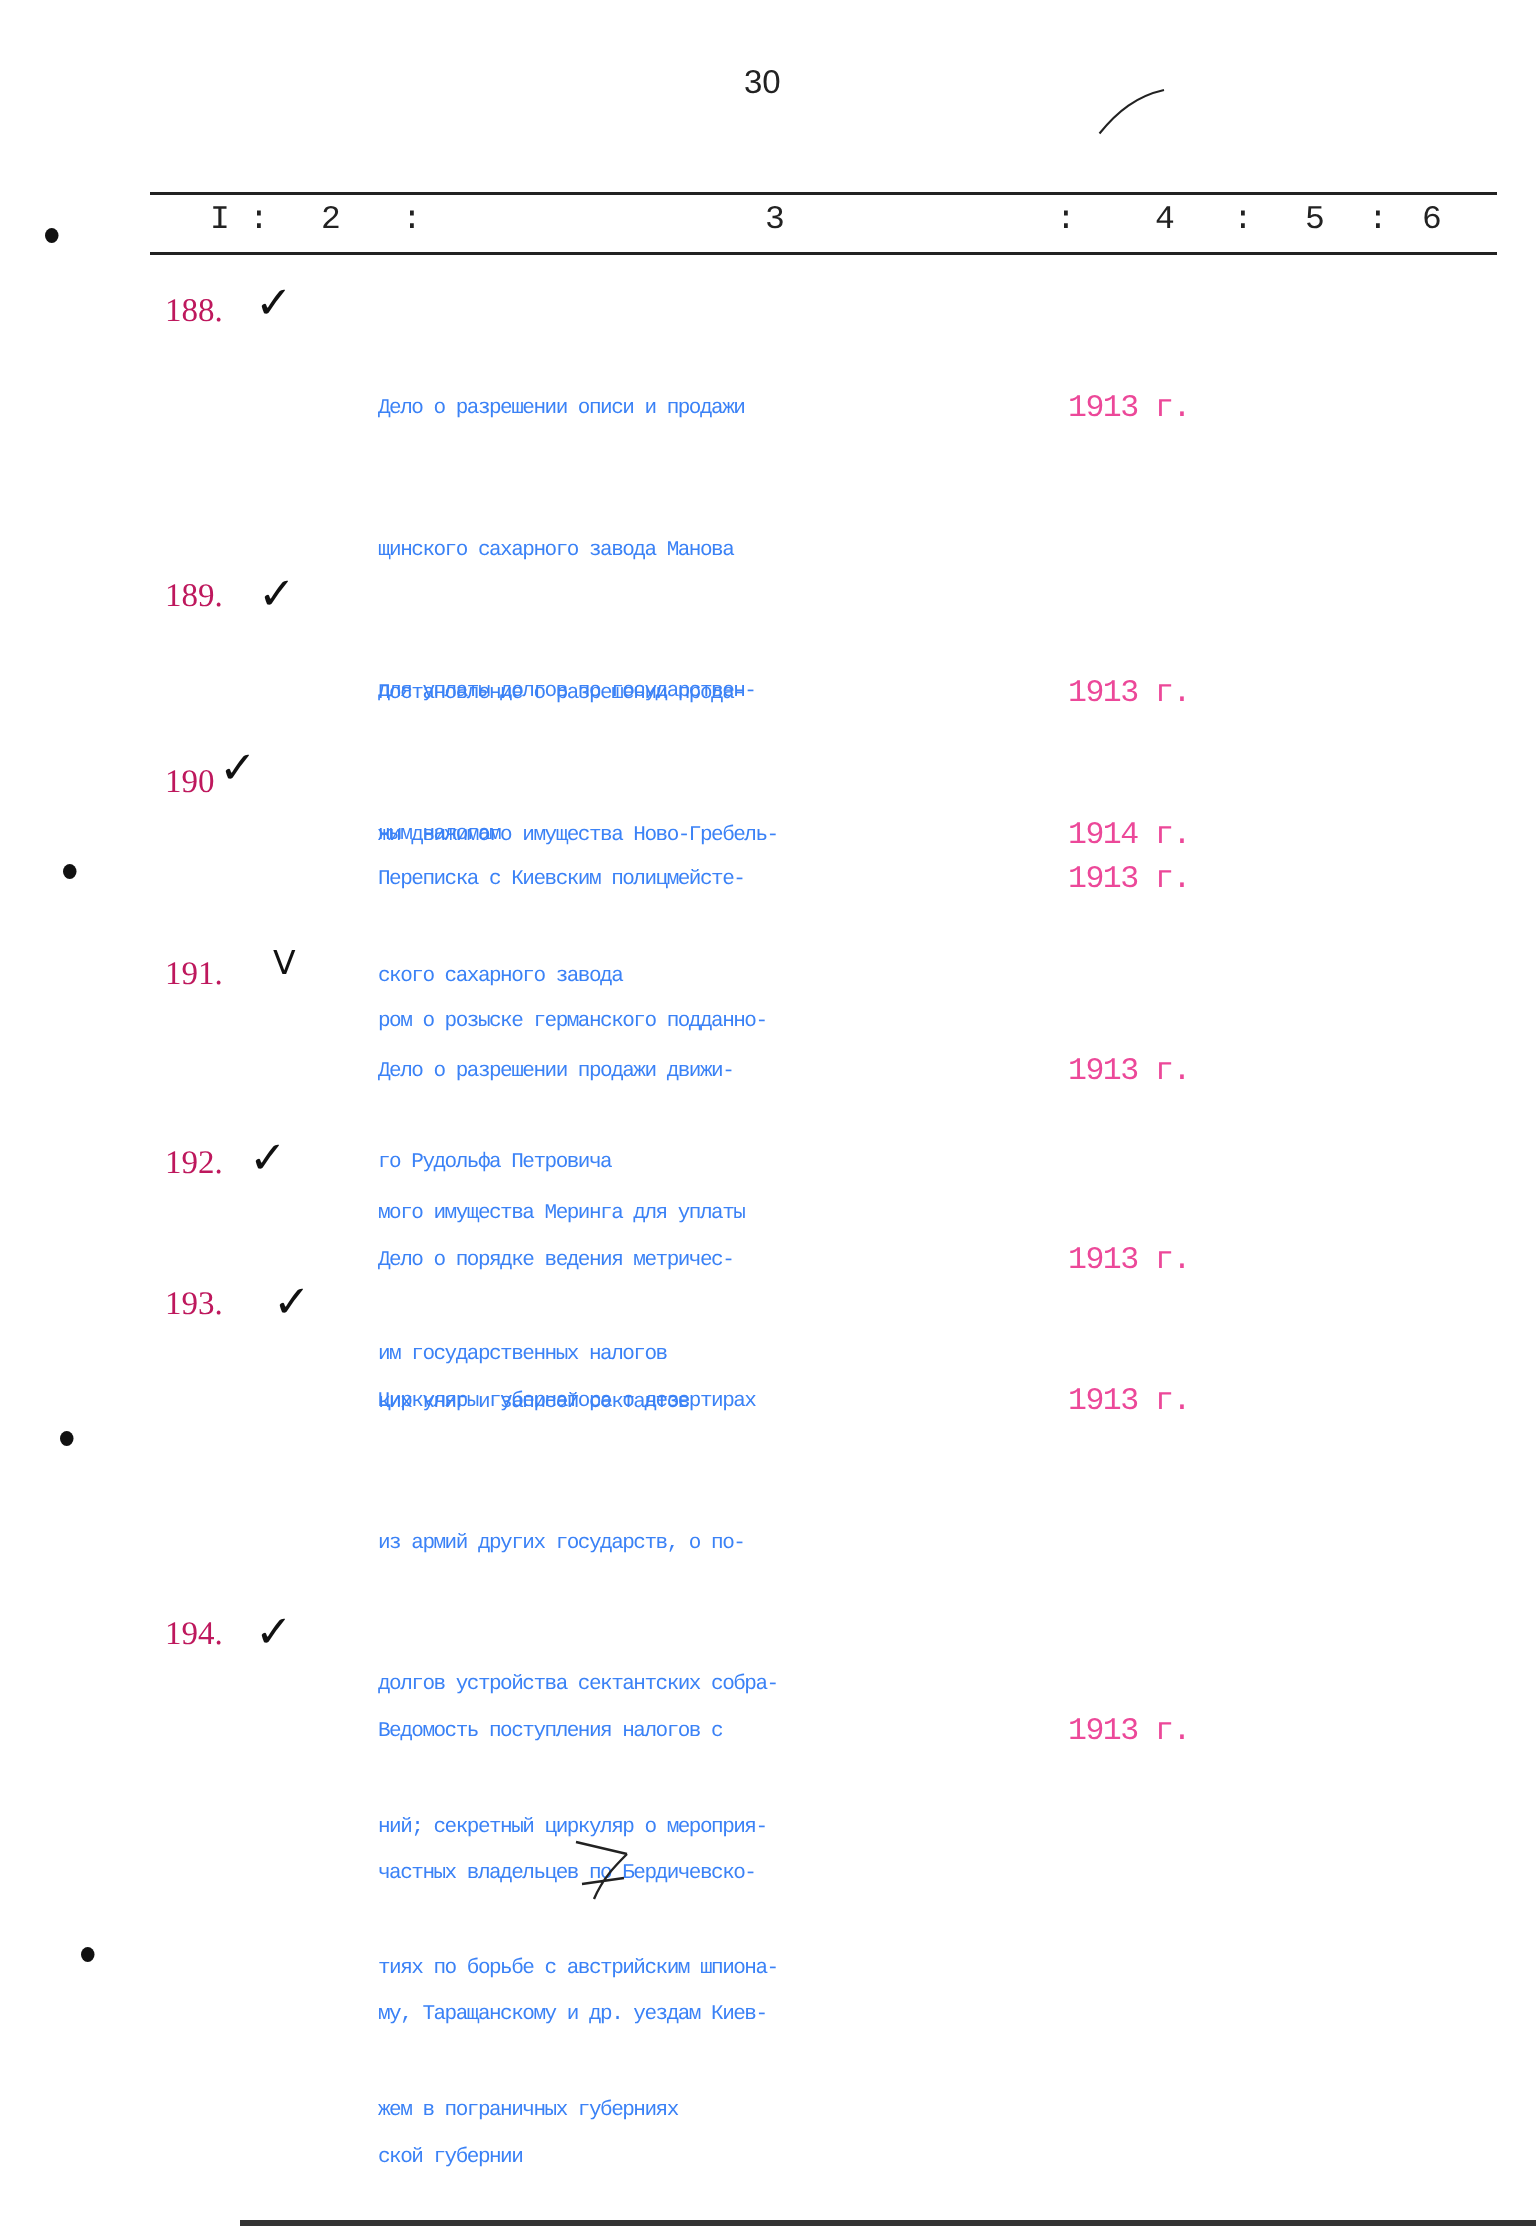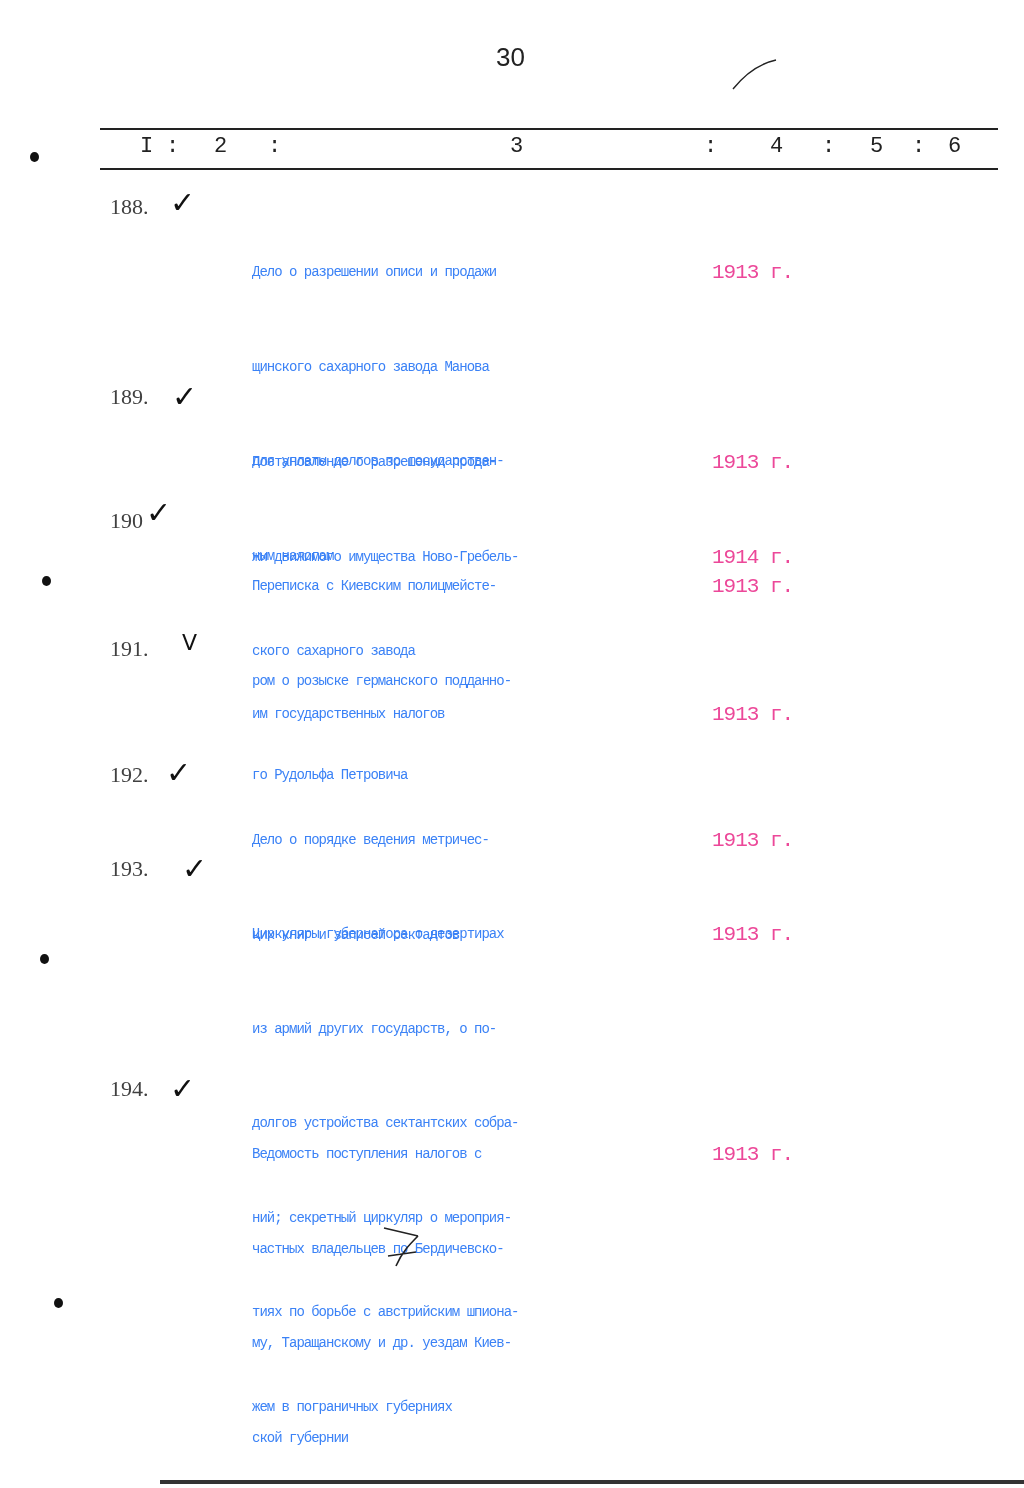--- a/index.html
+++ b/index.html
@@ -3,36 +3,36 @@
 <meta charset="utf-8">
 <style>
   html, body { margin: 0; padding: 0; }
   body {
     width: 1024px; height: 1488px; position: relative; overflow: hidden;
     background: #ffffff; color: #1a1a1a;
     font-family: "Liberation Mono", "DejaVu Sans Mono", monospace;
   }
   .page-number {
     position: absolute; left: 496px; top: 42px;
-    font-family: "Liberation Sans", sans-serif; font-size: 26px; color: #222;
+    font-family: "Liberation Sans", sans-serif; font-size: 22px; color: #222;
   }
   .mark-slash {
     position: absolute; left: 730px; top: 56px; width: 50px; height: 36px;
   }
   .rule { position: absolute; left: 100px; width: 898px; height: 2px; background: #222; }
   .rule.top { top: 128px; }
   .rule.bottom { top: 168px; }
   .header {
     position: absolute; top: 134px; left: 100px; width: 898px; height: 30px;
     font-size: 22px; color: #222;
   }
   .header span { position: absolute; top: 0; }
   .entry { position: absolute; left: 0; width: 1024px; }
   .num {
-    position: absolute; left: 110px; font-size: 22px; color: #404040;
+    position: absolute; left: 110px; font-size: 22px; color: #be185d;
     font-family: "Liberation Serif", serif;
   }
   .check {
     position: absolute; font-size: 30px; color: #111;
     font-family: "DejaVu Sans", sans-serif; line-height: 1;
   }
   .desc {
     position: absolute; left: 252px; width: 470px;
     font-size: 14px; line-height: 31.5px; color: #3b82f6; white-space: pre;
     font-family: "Liberation Mono", monospace; letter-spacing: -1px;
@@ -109,20 +109,22 @@
   </div>
   <div class="dates">
     <div>1913 г.</div>
   </div>
 </div>
 
 <div class="entry" style="top:636px;">
   <span class="num">191.</span>
   <span class="check" style="left:182px; top:-4px; font-size:22px;">V</span>
   <div class="desc">
+    <div>Дело о разрешении продажи движи-</div>
+    <div>мого имущества Меринга для уплаты</div>
     <div>им государственных налогов</div>
   </div>
   <div class="dates">
     <div>1913 г.</div>
   </div>
 </div>
 
 <div class="entry" style="top:762px;">
   <span class="num">192.</span>
   <span class="check" style="left:166px; top:-4px;">✓</span>

